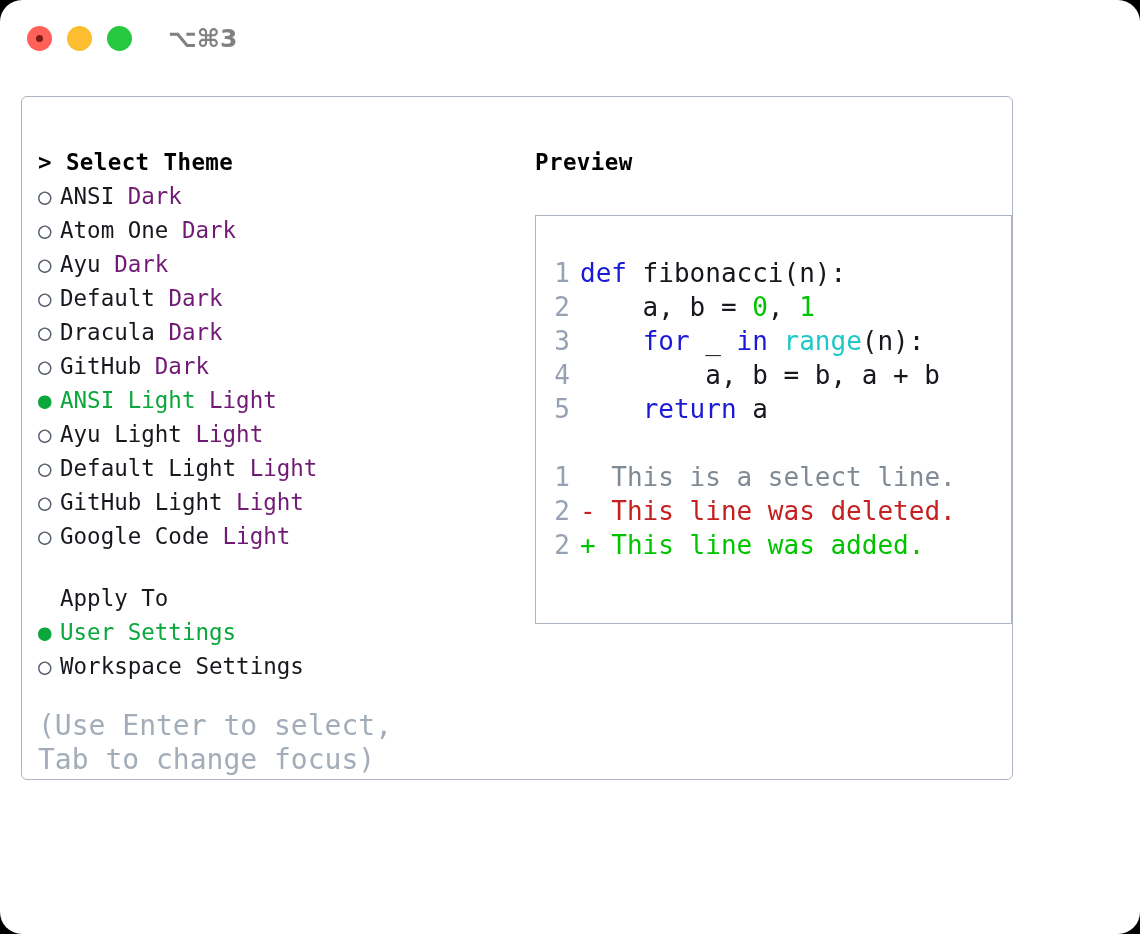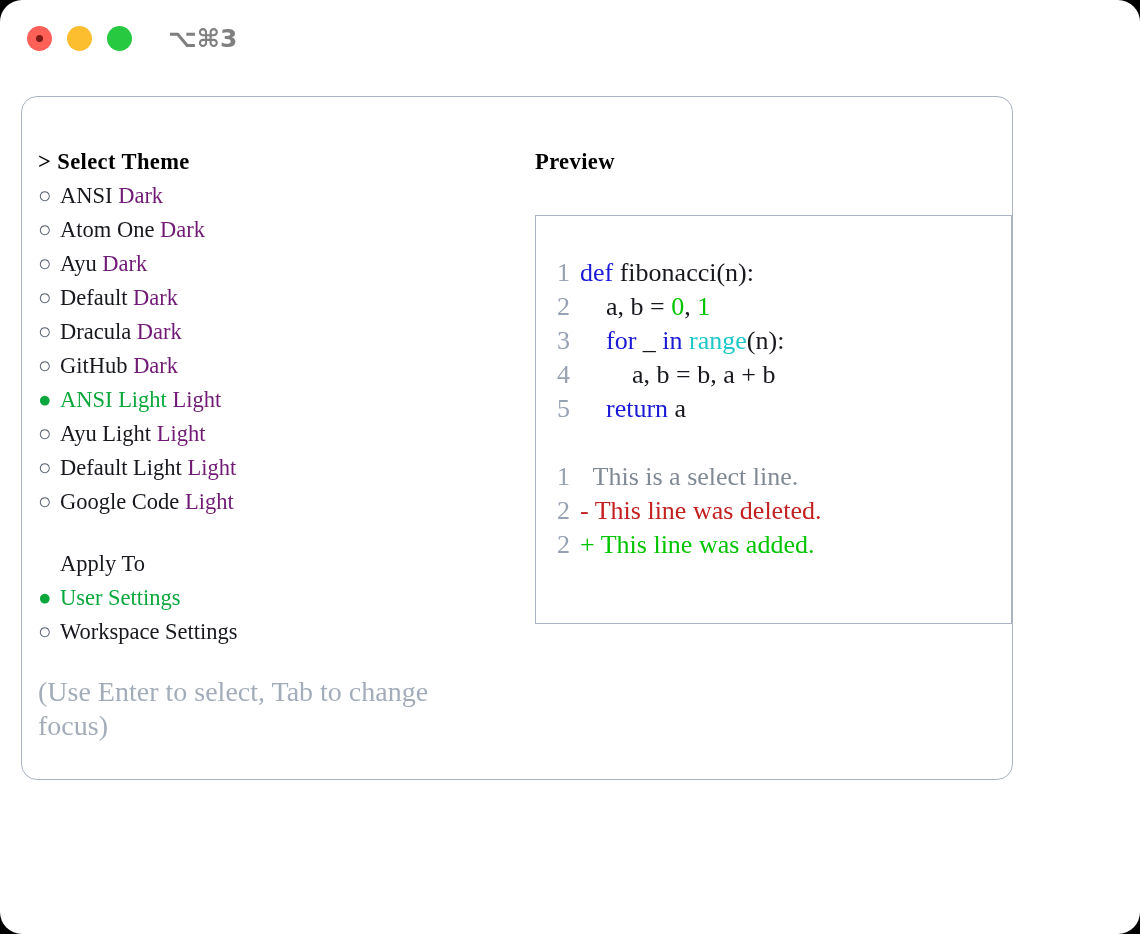--- a/index.html
+++ b/index.html
@@ -63,24 +63,23 @@
   }
 
   
   #panel {
     position: absolute;
     left: 21px;
     top: 96px;
     width: 992px;
     height: 684px;
     border: 1.6px solid #aab4c2;
-    border-radius: 16px;
+    border-radius: 6px;
     box-sizing: border-box;
     background: #ffffff;
-    font-family: Liberation Serif, serif;
   }
 
   
   #left-col {
     position: absolute;
     left: 16px;
     top: 48px;
     width: 430px;
   }
   .row {
@@ -191,20 +190,21 @@
       <div id="theme-list">
           <div class="row"><span class="bullet">○</span><span class="theme-name">ANSI</span> <span class="theme-kind">Dark</span></div>
           <div class="row"><span class="bullet">○</span><span class="theme-name">Atom One</span> <span class="theme-kind">Dark</span></div>
           <div class="row"><span class="bullet">○</span><span class="theme-name">Ayu</span> <span class="theme-kind">Dark</span></div>
           <div class="row"><span class="bullet">○</span><span class="theme-name">Default</span> <span class="theme-kind">Dark</span></div>
           <div class="row"><span class="bullet">○</span><span class="theme-name">Dracula</span> <span class="theme-kind">Dark</span></div>
           <div class="row"><span class="bullet">○</span><span class="theme-name">GitHub</span> <span class="theme-kind">Dark</span></div>
           <div class="row selected"><span class="bullet sel">●</span><span class="theme-name">ANSI Light</span> <span class="theme-kind">Light</span></div>
           <div class="row"><span class="bullet">○</span><span class="theme-name">Ayu Light</span> <span class="theme-kind">Light</span></div>
           <div class="row"><span class="bullet">○</span><span class="theme-name">Default Light</span> <span class="theme-kind">Light</span></div>
+          <div class="row"><span class="bullet">○</span><span class="theme-name">GitHub Light</span> <span class="theme-kind">Light</span></div>
           <div class="row"><span class="bullet">○</span><span class="theme-name">Google Code</span> <span class="theme-kind">Light</span></div>
         </div>
       <div class="spacer-md"></div>
       <div class="row" id="apply-to-label">Apply To</div>
       <div id="apply-list">
           <div class="row selected"><span class="bullet sel">●</span><span class="theme-name">User Settings</span></div>
           <div class="row"><span class="bullet">○</span><span class="theme-name">Workspace Settings</span></div>
         </div>
       <div class="spacer-sm"></div>
       <div id="hint">(Use Enter to select, Tab to change focus)</div>

